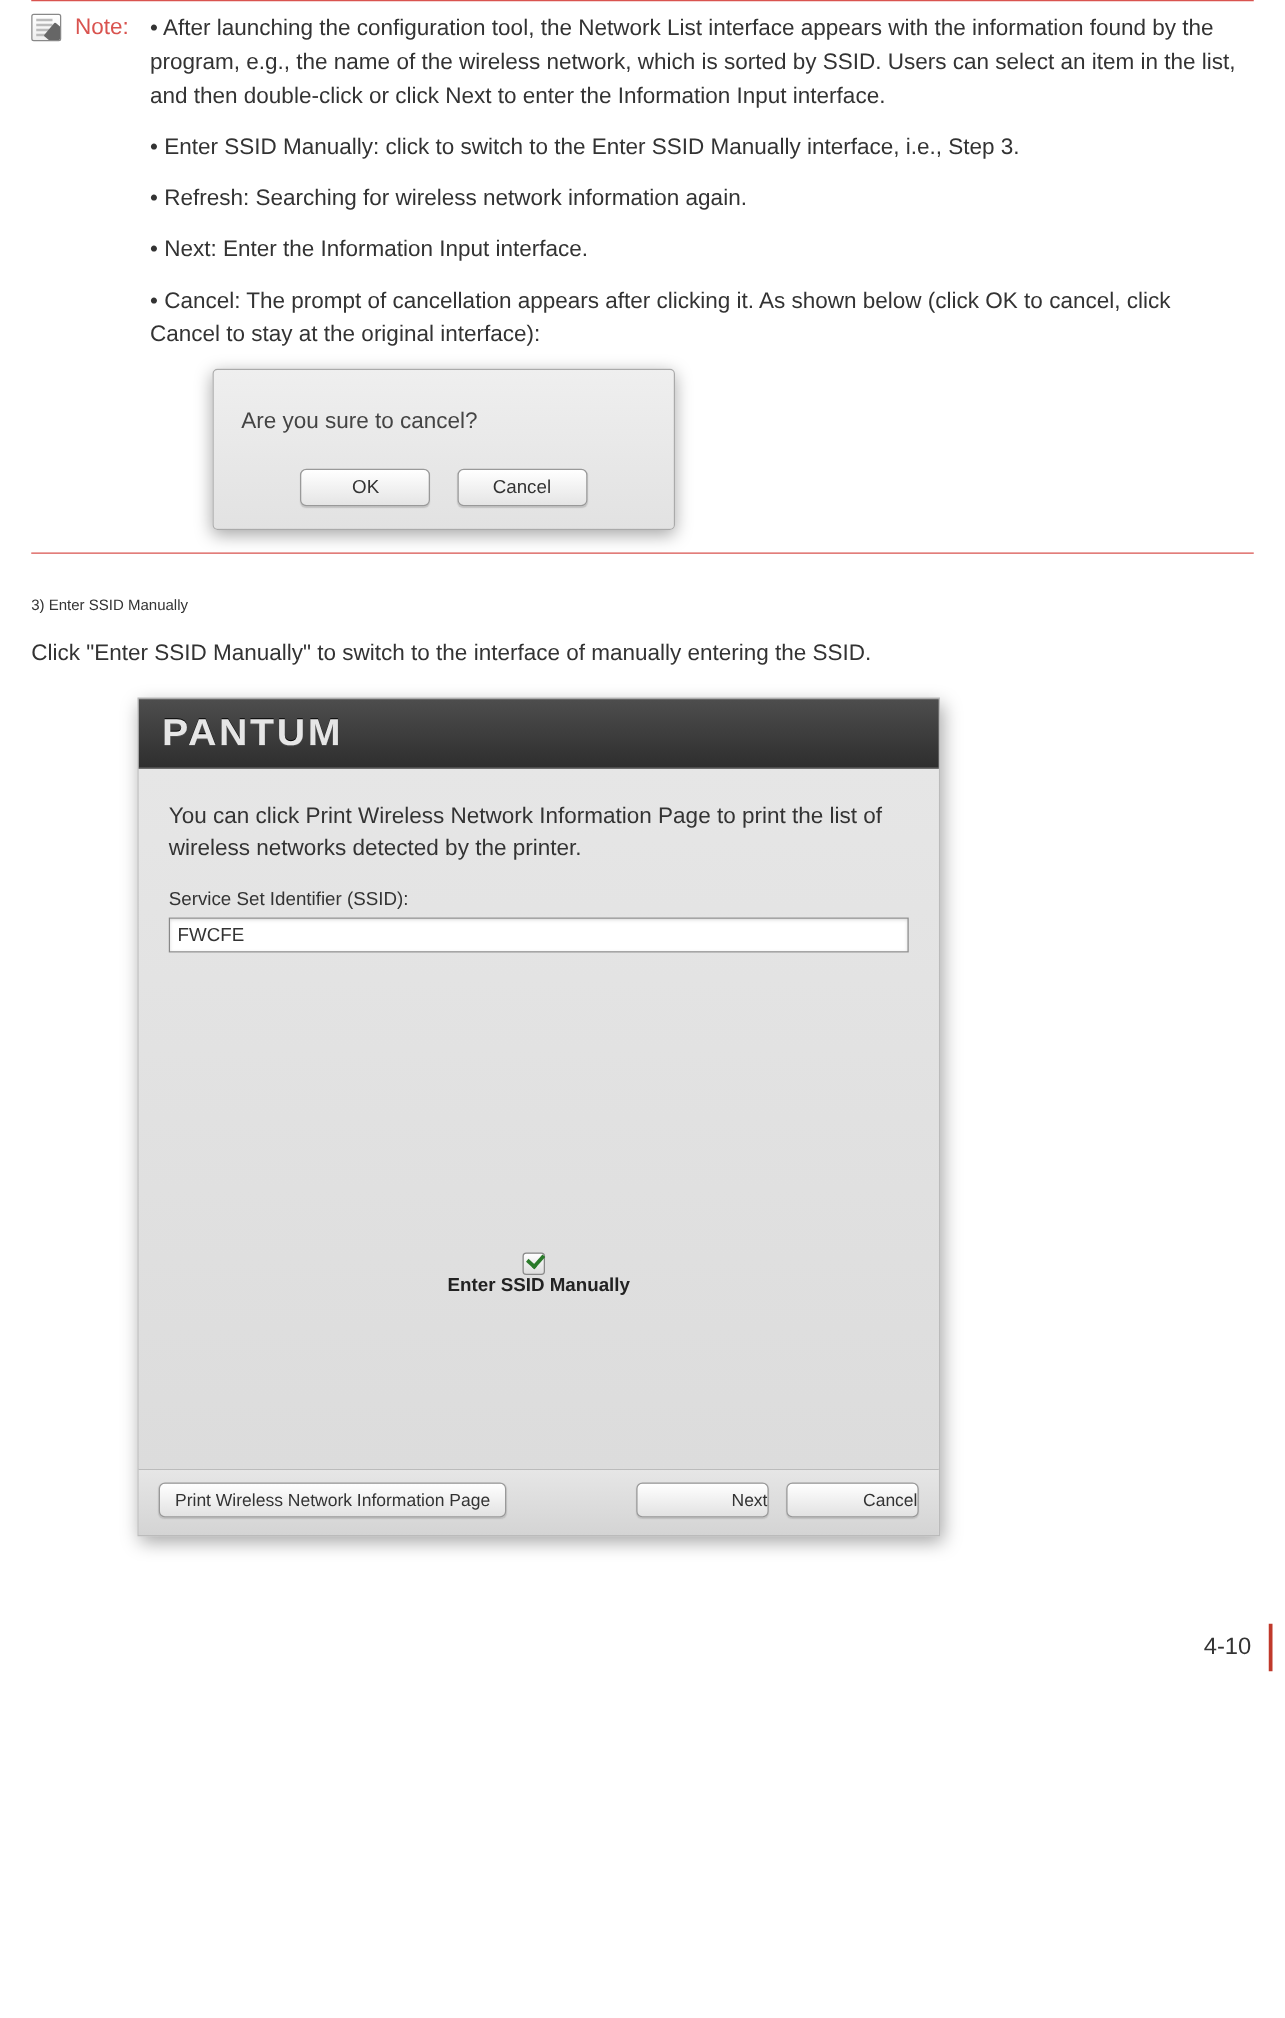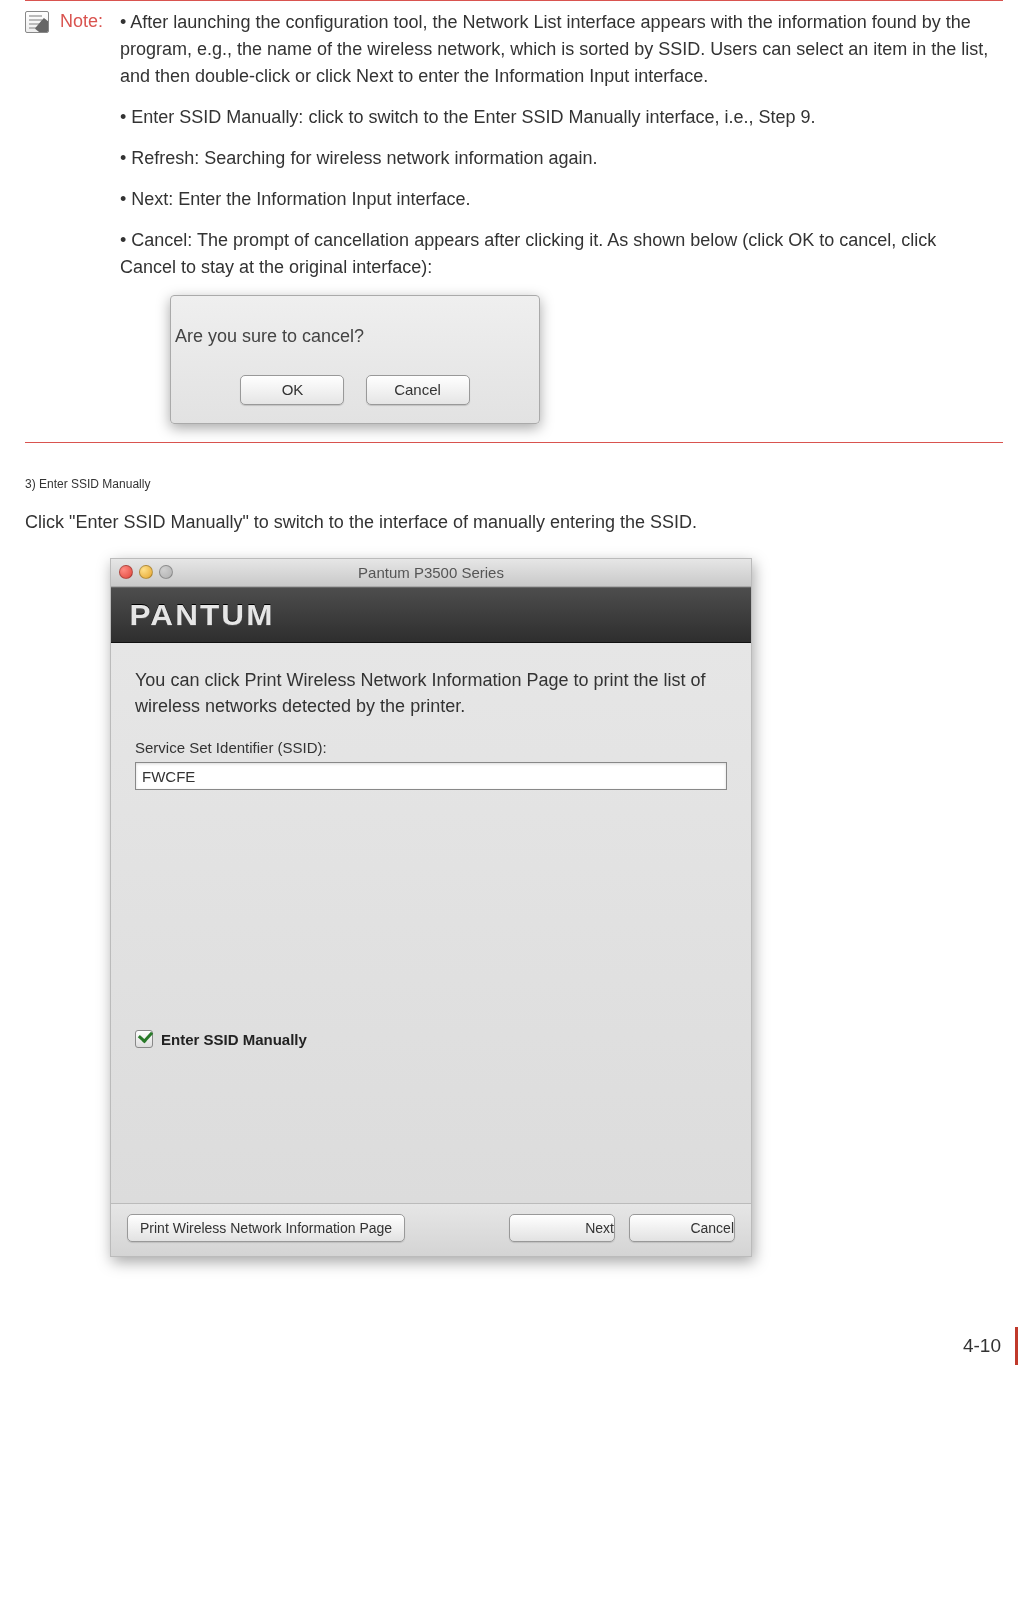--- a/index.html
+++ b/index.html
@@ -75,21 +75,21 @@
     }
     .mac-dialog {
       width: 370px;
       border: 1px solid #aaa;
       background: linear-gradient(#efefef, #e2e2e2);
       box-shadow: 0 4px 14px rgba(0,0,0,0.35);
       border-radius: 4px;
       padding: 0;
     }
     .mac-dialog-body {
-      padding: 30px 18px 12px 4px;
+      padding: 30px 18px 12px 22px;
       font-size: 18px;
       color: #444;
     }
     .mac-dialog-buttons {
       padding: 16px 20px 18px 20px;
       text-align: center;
     }
     .mac-btn {
       display: inline-block;
       min-width: 104px;
@@ -200,20 +200,21 @@
       padding: 0 6px;
       font-size: 15px;
       color: #333;
       box-shadow: inset 0 1px 3px rgba(0,0,0,0.15);
     }
     .checkbox-row {
       display: flex;
       align-items: center;
       margin-bottom: 16px;
       margin-top: 240px;
+      flex-direction: column;
     }
     .chk {
       width: 18px; height: 18px;
       border: 1px solid #888;
       border-radius: 3px;
       background: linear-gradient(#fff,#ddd);
       margin-right: 8px;
       position: relative;
     }
     .chk::after {
@@ -283,21 +284,21 @@
 <div class="page">
   <hr class="red-line">
 
   <div class="note-block">
     <div class="note-icon-col">
       <div class="note-icon"></div>
     </div>
     <div class="note-label-col">Note:</div>
     <div class="note-content-col">
       <p>• After launching the configuration tool, the Network List interface appears with the information found by the program, e.g., the name of the wireless network, which is sorted by SSID. Users can select an item in the list, and then double-click or click Next to enter the Information Input interface.</p>
-      <p>• Enter SSID Manually: click to switch to the Enter SSID Manually interface, i.e., Step 9.</p>
+      <p>• Enter SSID Manually: click to switch to the Enter SSID Manually interface, i.e., Step 3.</p>
       <p>• Refresh: Searching for wireless network information again.</p>
       <p>• Next: Enter the Information Input interface.</p>
       <p>• Cancel: The prompt of cancellation appears after clicking it. As shown below (click OK to cancel, click Cancel to stay at the original interface):</p>
 
       <div class="dialog-wrap">
         <div class="mac-dialog">
           <div class="mac-dialog-body">Are you sure to cancel?</div>
           <div class="mac-dialog-buttons">
             <span class="mac-btn">OK</span>
             <span class="mac-btn">Cancel</span>
@@ -306,28 +307,20 @@
       </div>
     </div>
   </div>
 
   <hr class="red-line">
 
   <div class="section-title">3) Enter SSID Manually</div>
   <div class="section-desc">Click "Enter SSID Manually" to switch to the interface of manually entering the SSID.</div>
 
   <div class="mac-window-wrap">
-    <div class="mac-titlebar">
-      <div class="traffic-lights">
-        <div class="tl red"></div>
-        <div class="tl yellow"></div>
-        <div class="tl green"></div>
-      </div>
-      <div class="mac-title">Pantum P3500 Series</div>
-    </div>
     <div class="brand-bar">
       <div class="brand-text">PANTUM</div>
     </div>
     <div class="window-body">
       <div class="instructions">You can click Print Wireless Network Information Page to print the list of wireless networks detected by the printer.</div>
       <div class="field-label">Service Set Identifier (SSID):</div>
       <input class="ssid-input" value="FWCFE" style="">
       <div class="checkbox-row">
         <div class="chk"></div>
         <div class="chk-label">Enter SSID Manually</div>

